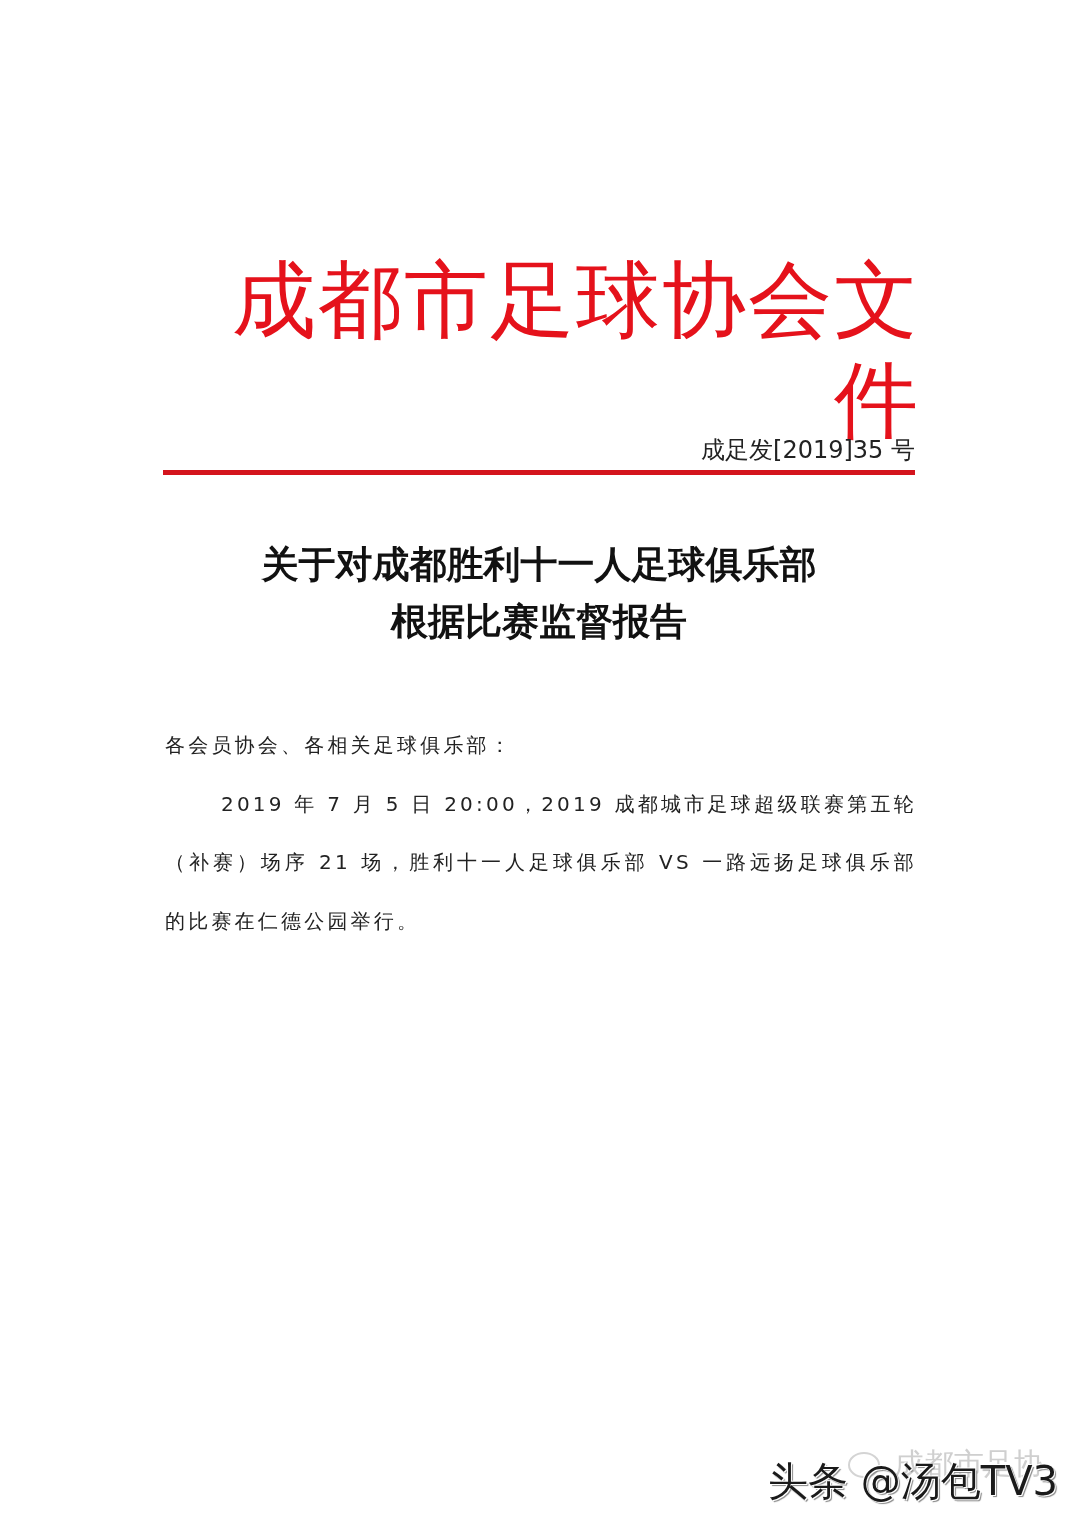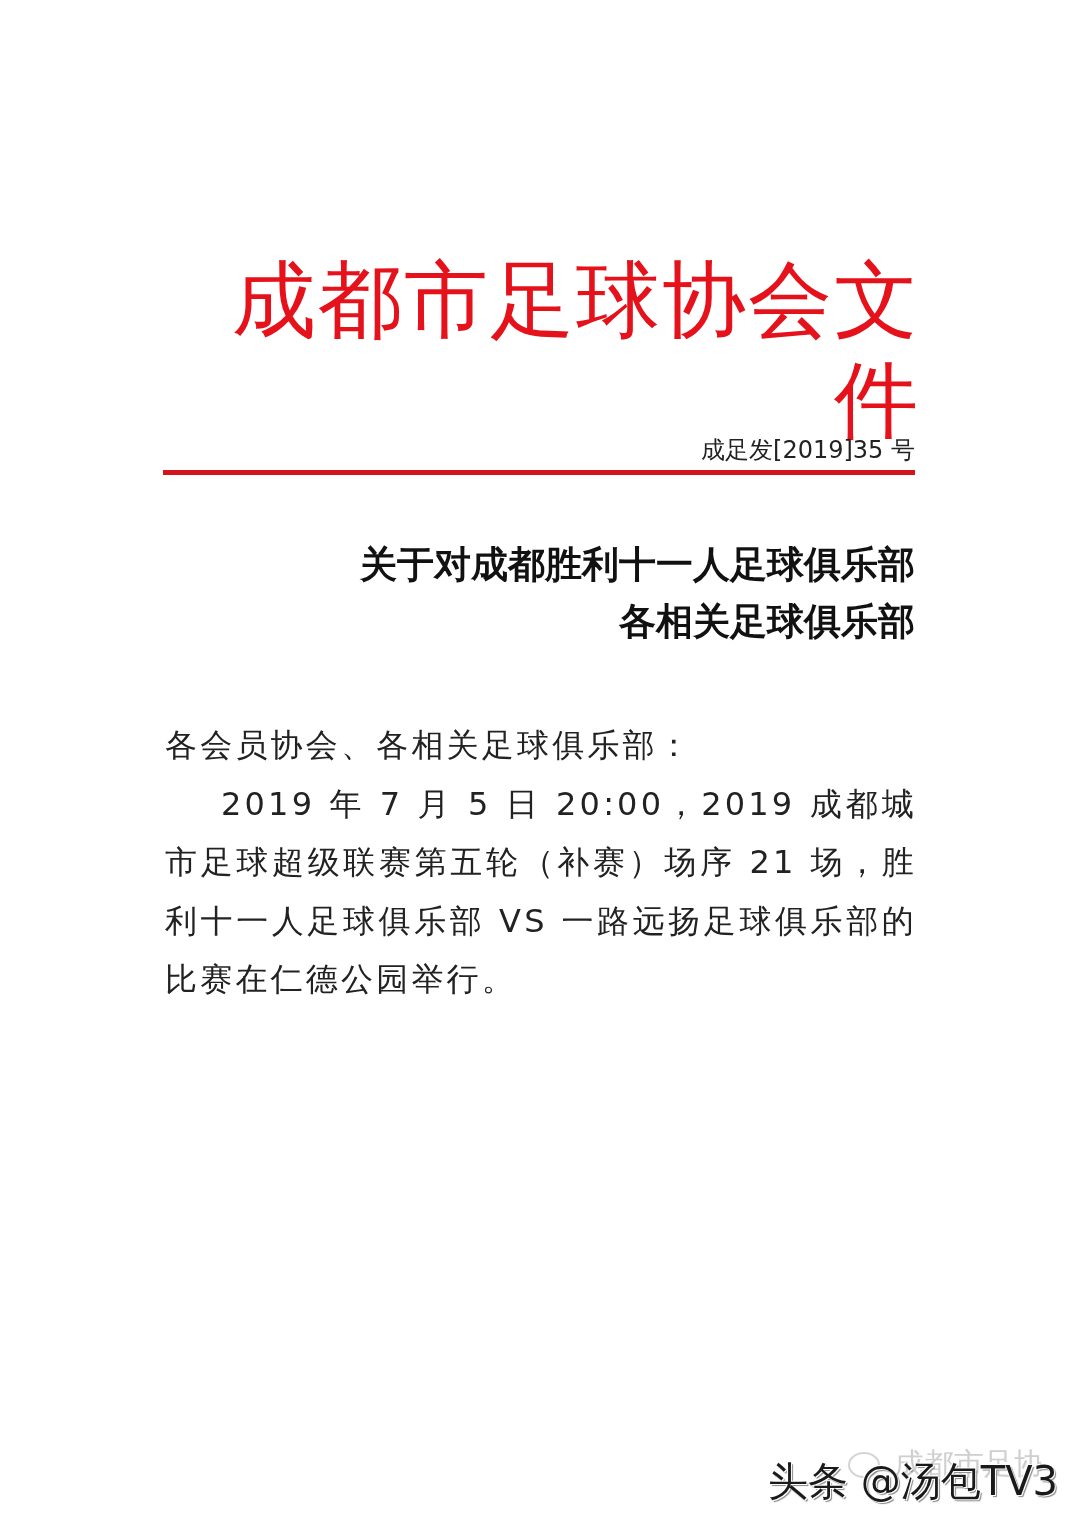--- a/index.html
+++ b/index.html
@@ -15,28 +15,28 @@
   }
   .docno {
     position: absolute; left: 163px; top: 432px; width: 752px; text-align: right;
     font-family: "DejaVu Sans", "Liberation Sans", sans-serif;
     font-size: 24px; line-height: 36px; color: #222;
   }
   .redline {
     position: absolute; left: 163px; top: 470px; width: 752px; height: 5px; background: #d4141d;
   }
   .title {
-    position: absolute; left: 163px; top: 536px; width: 752px; text-align: right;
+    position: absolute; left: 163px; top: 536px; width: 752px; text-align: center;
     font-family: "DejaVu Serif", "Liberation Serif", serif;
     font-weight: bold; font-size: 37px; line-height: 57px; color: #111;
   }
   .body {
     position: absolute; left: 165px; top: 716px; width: 752px;
     font-family: "DejaVu Sans", "Liberation Sans", sans-serif;
-    font-size: 32px; line-height: 58.6px; color: #222; letter-spacing: 3.2px;
+    font-size: 20px; line-height: 58.6px; color: #222; letter-spacing: 3.2px;
   }
   .body p { margin: 0; text-align: justify; }
   .body .indent { text-indent: 56px; }
   .wm {
     position: absolute; right: 22px; top: 1463px; font-family: "DejaVu Sans", "Liberation Sans", sans-serif;
     font-size: 40px; line-height: 36px;
   }
   .wm-back {
     position: absolute; right: 36px; top: 1444px; color: #cfcfcf; font-size: 30px;
     font-family: "DejaVu Sans", "Liberation Sans", sans-serif; display: flex; align-items: center; gap: 14px;
@@ -53,21 +53,21 @@
 <body>
 
 <div class="masthead">成都市足球协会文件</div>
 
 <div class="docno">成足发[2019]35 号</div>
 
 <div class="redline"></div>
 
 <div class="title">
   <div>关于对成都胜利十一人足球俱乐部</div>
-  <div>各相关足球俱乐部</div>
+  <div>根据比赛监督报告</div>
 </div>
 
 <div class="body">
   <p>各会员协会、各相关足球俱乐部：</p>
   <p class="indent">2019 年 7 月 5 日 20:00，2019 成都城市足球超级联赛第五轮（补赛）场序 21 场，胜利十一人足球俱乐部 VS 一路远扬足球俱乐部的比赛在仁德公园举行。</p>
 </div>
 
 <div class="wm-back">
   <span class="wechat"></span>
   <span>成都市足协</span>

